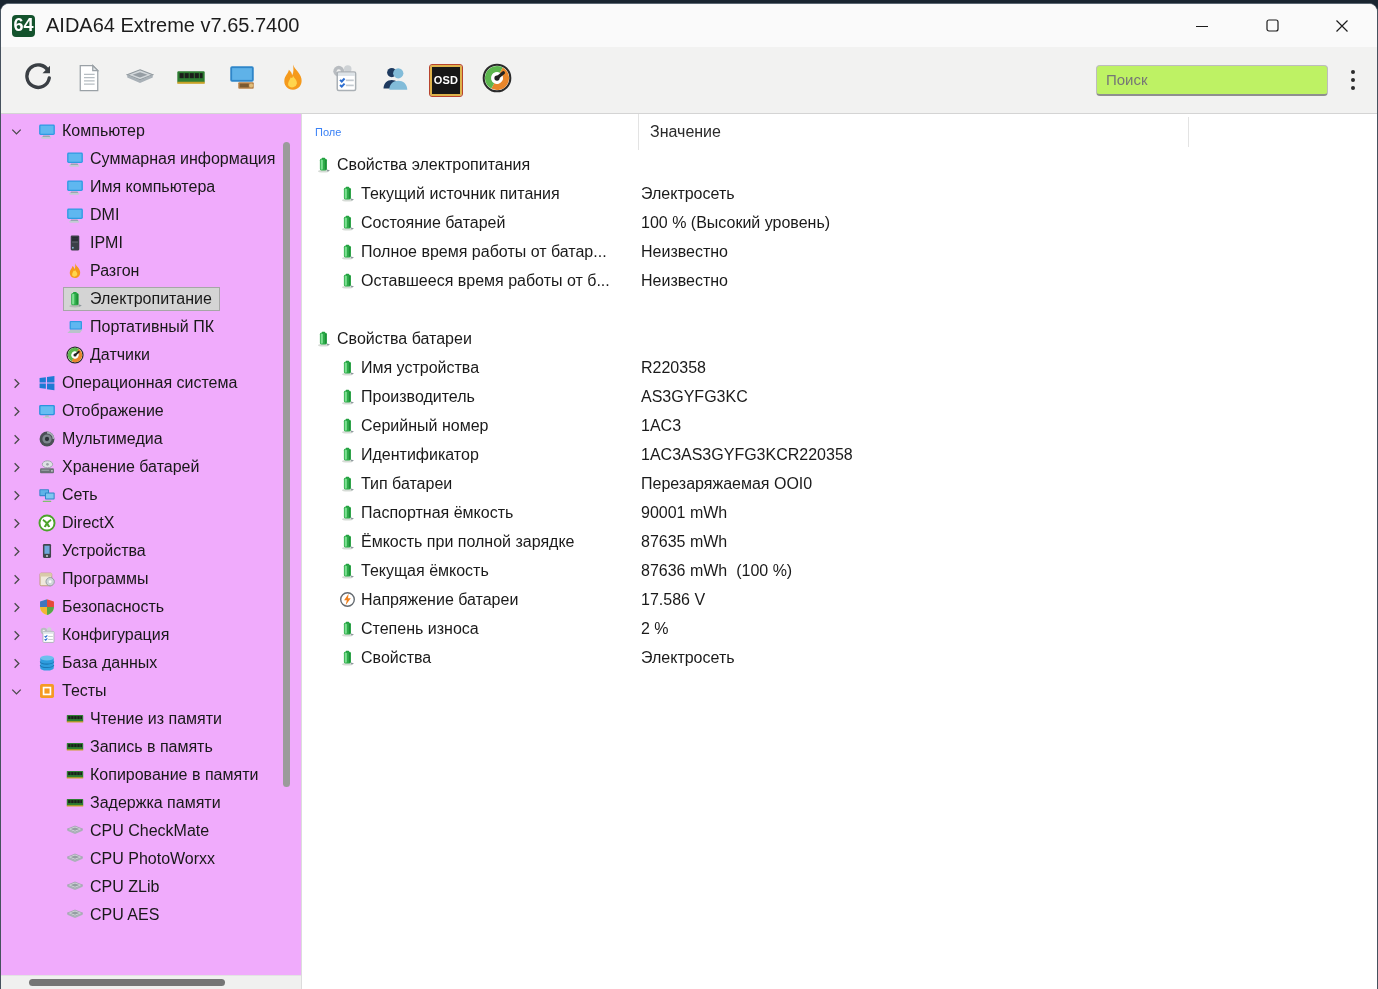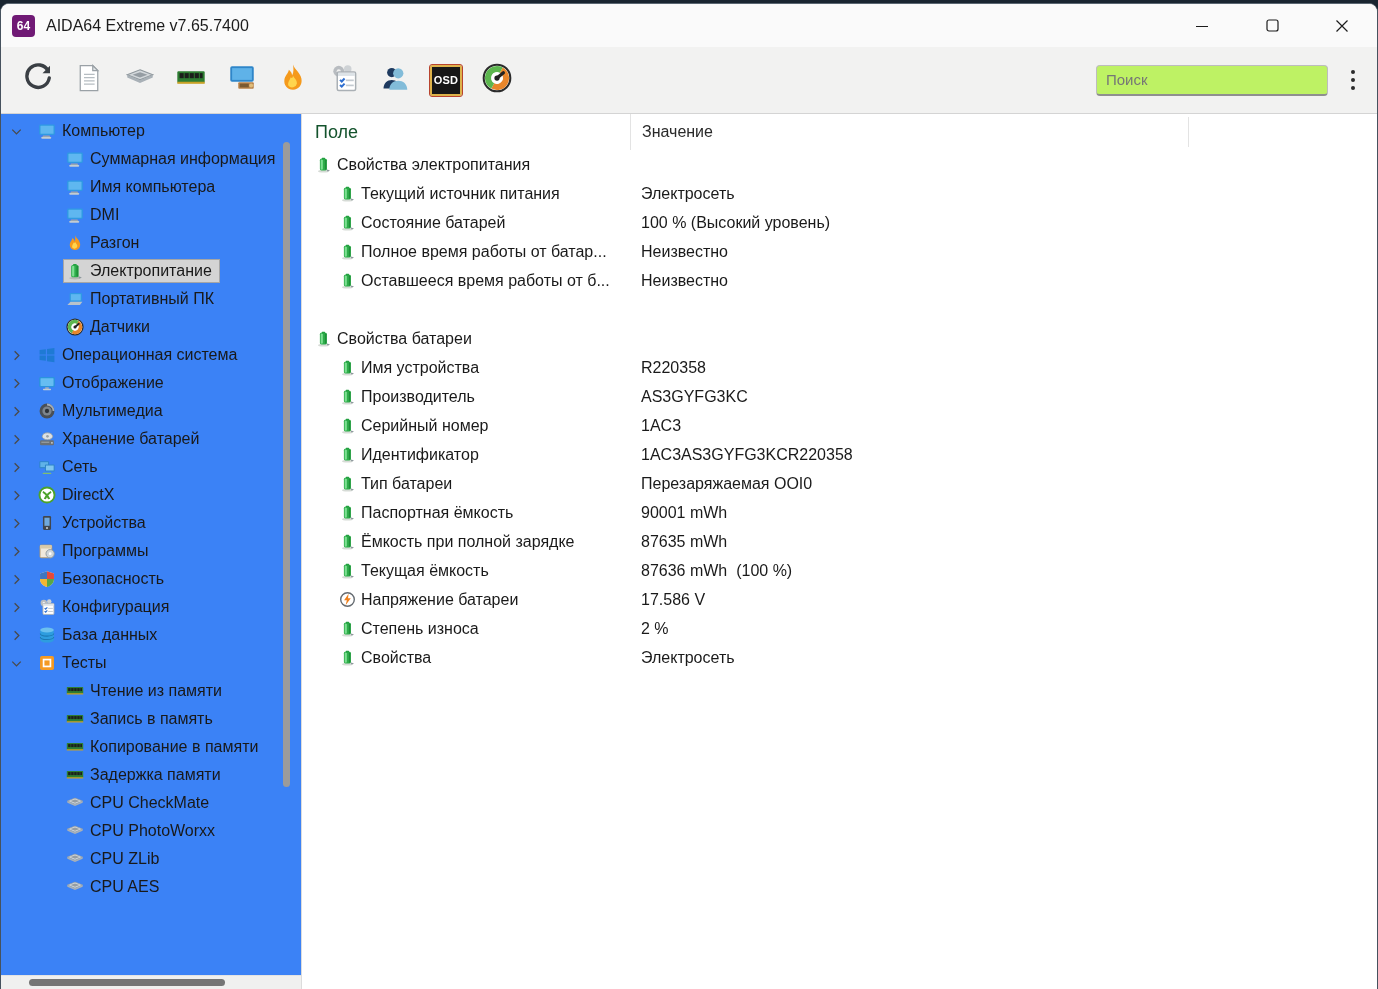--- a/index.html
+++ b/index.html
@@ -10,24 +10,24 @@
   .window {
     position:absolute; left:0; top:3px; width:1378px; height:986px;
     background:#ffffff; border-radius:9px 9px 0 0;
     border-left:1px solid #46525e; border-right:1px solid #46525e; border-top:1px solid #5a6671;
     display:flex; flex-direction:column; overflow:hidden;
   }
 
   
   .titlebar { height:43px; background:#fafafa; display:flex; align-items:center; flex:none; }
   .logo {
-    width:23px; height:22px; margin-left:11px; background:#701a75; border-radius:4px;
-    color:#fff; font-weight:bold; font-size:12px; display:flex; align-items:center; justify-content:center;
+    width:23px; height:22px; margin-left:11px; background:#14532d; border-radius:4px;
+    color:#fff; font-weight:bold; font-size:18px; display:flex; align-items:center; justify-content:center;
   }
-  .title { margin-left:11px; font-size:16px; color:#1c1c1c; }
+  .title { margin-left:11px; font-size:20px; color:#1c1c1c; }
   .wincontrols { margin-left:auto; display:flex; height:100%; }
   .wbtn { width:70px; height:100%; display:flex; align-items:center; justify-content:center; cursor:default; }
 
   
   .toolbar {
     height:67px; background:#f2f2f1; border-bottom:1px solid #d4d4d4;
     display:flex; align-items:center; padding-left:20px; flex:none;
   }
   .tools { display:flex; gap:17px; align-items:center; }
   .tbtn { width:34px; height:34px; display:flex; align-items:center; justify-content:center; }
@@ -42,40 +42,40 @@
     border-radius:4px; background:#bef264; padding:0 9px; font-size:15px; color:#1a1a1a;
     font-family:"Liberation Sans", sans-serif; outline:none; margin-right:15px;
   }
   .search::placeholder { color:#767676; }
   .kebab { width:20px; height:30px; margin-right:14px; display:flex; flex-direction:column; align-items:center; justify-content:center; gap:4px; }
   .kebab span { width:4px; height:4px; border-radius:50%; background:#2b2b2b; }
 
   
   .content { flex:1; display:flex; min-height:0; }
 
-  .sidebar { width:300px; flex:none; position:relative; background:#3b82f6; overflow:hidden; }
+  .sidebar { width:300px; flex:none; position:relative; background:#f0abfc; overflow:hidden; }
   .tree { position:absolute; left:0; top:0; right:0; bottom:14px; overflow:hidden; padding-top:3px; }
   .trow { height:28px; display:flex; align-items:center; padding-left:8px; white-space:nowrap; max-width:278px; overflow:hidden; }
   .trow.lvl1 { padding-left:62px; }
   .chev { width:26px; flex:none; display:flex; align-items:center; }
   .chev svg { width:15px; height:15px; }
   .tinner { display:flex; align-items:center; padding:2px 7px 2px 2px; border:1px solid transparent; overflow:hidden; }
   .trow.sel .tinner { background:#d4d4d4; border:1px solid #a6a6a6; }
   .ticon { width:18px; height:18px; flex:none; margin-right:6px; }
   .ticon svg { width:18px; height:18px; display:block; }
   .tlabel { font-size:16px; color:#191919; }
 
   .vscroll { position:absolute; top:28px; right:11px; width:7px; height:645px; background:#9b9b9b; border-radius:4px; }
   .hstrip { position:absolute; left:0; right:0; bottom:0; height:14px; background:#f0f0ef; border-top:1px solid #e3e3e3; }
   .hthumb { position:absolute; left:28px; top:3px; width:196px; height:7px; background:#757575; border-radius:4px; }
 
   .main { flex:1; background:#fff; border-left:1px solid #dcdcdc; position:relative; overflow:hidden; }
   .colheaders { height:36px; display:flex; position:relative; }
-  .col-field { width:328px; flex:none; padding-left:13px; line-height:36px; font-size:18px; color:#14532d; }
-  .col-value { padding-left:11px; line-height:36px; font-size:16px; color:#2a2a2a; border-left:1px solid #e3e3e3; flex:1; }
+  .col-field { width:328px; flex:none; padding-left:13px; line-height:36px; font-size:11px; color:#3b82f6; }
+  .col-value { padding-left:11px; line-height:36px; font-size:16px; color:#2a2a2a; border-left:1px solid #e3e3e3; flex:1;margin-left:8px; }
   .hdr-div2 { position:absolute; left:886px; top:3px; bottom:3px; width:1px; background:#e3e3e3; }
 
   .mrow { height:29px; display:flex; align-items:center; }
   .mrow.spacer { background:transparent; }
   .ficell { width:339px; flex:none; display:flex; align-items:flex-start; overflow:hidden; white-space:nowrap; padding-left:37px; }
   .mrow.section .ficell { padding-left:13px; }
   .micon { width:17px; height:17px; flex:none; margin-right:5px; }
   .micon svg { width:17px; height:17px; display:block; }
   .ftext { font-size:16px; color:#1a1a1a; }
   .vcell { font-size:16px; color:#1a1a1a; white-space:pre; }
@@ -261,20 +261,34 @@
                     <rect x="2.8" y="13.4" width="9" height="1.4" rx="0.7" fill="#c2ccd3"></rect>
                   </svg>
                 </span>
                 <span class="tlabel">DMI</span>
               </span>
             </div>
             <div class="trow lvl1">
               <span class="tinner">
                 <span class="ticon">
                   <svg viewBox="0 0 16 16">
+                    <rect x="4.2" y="1.4" width="7.6" height="13.2" rx="1" fill="#3a3f46"></rect>
+                    <rect x="5.4" y="2.9" width="5.2" height="1.1" fill="#21252b"></rect>
+                    <rect x="5.4" y="4.8" width="5.2" height="1.1" fill="#21252b"></rect>
+                    <rect x="5.4" y="6.7" width="5.2" height="1.1" fill="#575d66"></rect>
+                    <circle cx="6.1" cy="12.2" r="0.8" fill="#8fb8d8"></circle>
+                  </svg>
+                </span>
+                <span class="tlabel">IPMI</span>
+              </span>
+            </div>
+            <div class="trow lvl1">
+              <span class="tinner">
+                <span class="ticon">
+                  <svg viewBox="0 0 16 16">
                     <path d="M8 .8c1 3 3.9 4.2 4.5 7.6.6 3.2-1.5 5.8-4.5 5.8s-5-2.3-4.6-5.3C3.7 6.7 5.5 5.6 5.8 3.6c1.2 1 1.7 2 1.7 3 1-1.5.8-3.8.5-5.8z" fill="#f59a1c"></path>
                     <path d="M8 6.8c.8 1.6 2.1 2.1 2.1 4.1A2.6 2.6 0 015.5 12c-.5-1.7 1-3.2 1.3-4.4.5.5.8 1 1.2-.8z" fill="#ffd54d"></path>
                   </svg>
                 </span>
                 <span class="tlabel">Разгон</span>
               </span>
             </div>
             <div class="trow lvl1 sel">
               <span class="tinner">
                 <span class="ticon">

